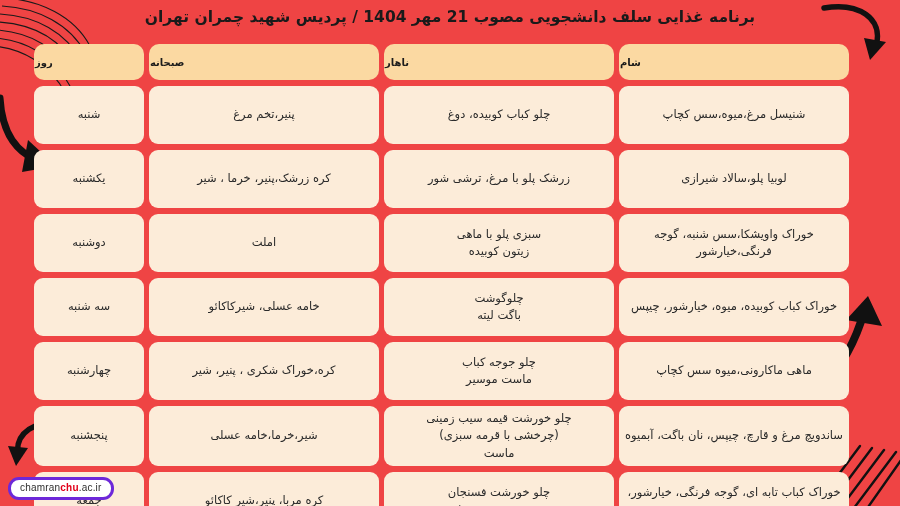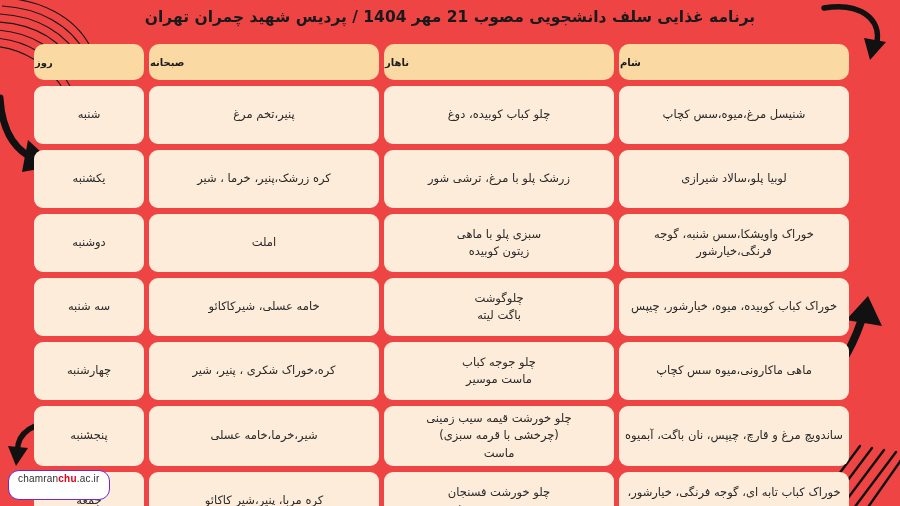--- a/index.html
+++ b/index.html
@@ -141,23 +141,23 @@
   col.c-day    { width: 110px; }
 
   .cell-line { display: block; }
 
   
   .url-badge {
     position: absolute;
     left: 8px;
     bottom: 6px;
     background: #ffffff;
-    border: 1px solid #6d28d9;
+    border: 3px solid #6d28d9;
     border-radius: 11px;
-    padding: 2px 9px 15px 9px;
+    padding: 2px 9px 4px 9px;
     font-size: 10px;
     color: #2f2f2f;
     direction: ltr;
     font-family: "Liberation Sans", sans-serif;
     letter-spacing: 0.2px;
     white-space: nowrap;
   }
   .url-badge .accent { color: #e2001a; font-weight: bold; }
 </style>
 </head>

